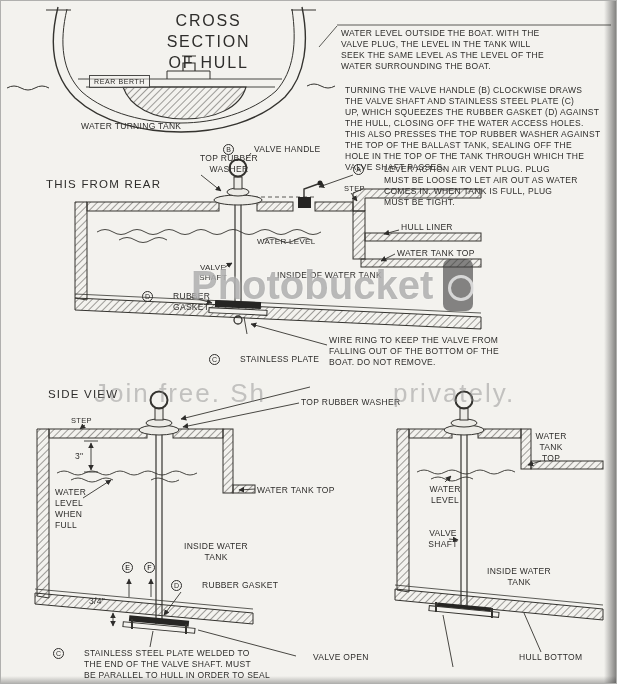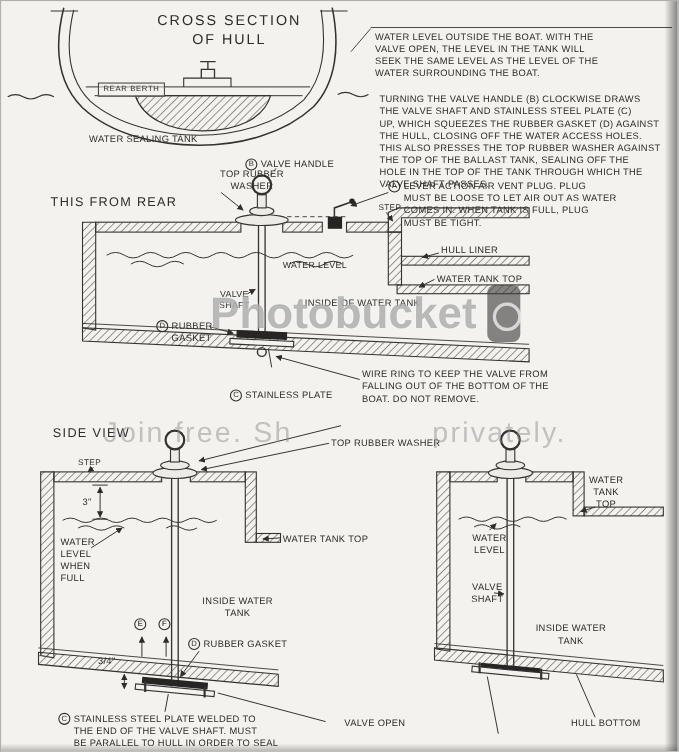--- a/index.html
+++ b/index.html
@@ -10,25 +10,25 @@
     font-family:"Liberation Sans", sans-serif;
     border:1px solid #b0b0ae;
   }
   svg.art { position:absolute; left:0; top:0; z-index:1; }
   .lbl {
     position:absolute; z-index:3; color:#2e2d2b;
     font-size:8.5px; letter-spacing:.3px; line-height:1.3;
     white-space:pre-line;
   }
   .ctr { text-align:center; }
-  .title-main { font-size:13px; letter-spacing:1.8px; }
+  .title-main { font-size:16px; letter-spacing:1.8px; }
   .title-sec  { font-size:11.5px; letter-spacing:1.2px; }
   .small { font-size:7.5px; }
   .boxed { border:1px solid #4a4a48; padding:1px 4px; font-size:7px; letter-spacing:.6px; background:rgba(243,242,238,.5); }
-  .withcirc { display:flex; gap:3px; align-items:flex-start; }
+  .withcirc { display:flex; gap:20px; align-items:flex-start; }
   .circ {
     display:inline-flex; align-items:center; justify-content:center;
     width:11px; height:11px; border:1px solid #2e2d2b; border-radius:50%;
     font-size:7px; letter-spacing:0; flex:0 0 auto; line-height:1;
   }
   .circ.abs { position:absolute; z-index:3; }
   
   .wm-brand {
     position:absolute; left:190px; top:258px; z-index:4;
     display:flex; align-items:center; gap:10px; pointer-events:none;
@@ -209,23 +209,23 @@
         <path d="M448,538 L457,539" marker-end="url(#arr)"></path>
         <path d="M452,666 L442,614"></path>
         <path d="M540,651 L523,612"></path>
       </g>
     </g>
   </svg>
 
   <div class="lbl ctr title-main" style="left:130px; top:10px; width:155px;">CROSS SECTION
 OF HULL</div>
   <div class="lbl boxed" style="left:88px; top:74px;">REAR BERTH</div>
-  <div class="lbl" style="left:80px; top:120px;">WATER SEALING TANK</div>
+  <div class="lbl" style="left:80px; top:120px;">WATER TURNING TANK</div>
   <div class="lbl" style="left:340px; top:27px;">WATER LEVEL OUTSIDE THE BOAT.  WITH THE
-VALVE OPEN, THE LEVEL IN THE TANK WILL
+VALVE PLUG, THE LEVEL IN THE TANK WILL
 SEEK THE SAME LEVEL AS THE LEVEL OF THE
 WATER SURROUNDING THE BOAT.</div>
   <div class="lbl" style="left:344px; top:84px;">TURNING THE VALVE HANDLE (B) CLOCKWISE DRAWS
 THE VALVE SHAFT AND STAINLESS STEEL PLATE (C)
 UP, WHICH SQUEEZES THE RUBBER GASKET (D) AGAINST
 THE HULL, CLOSING OFF THE WATER ACCESS HOLES.
 THIS ALSO PRESSES THE TOP RUBBER WASHER AGAINST
 THE TOP OF THE BALLAST TANK, SEALING OFF THE
 HOLE IN THE TOP OF THE TANK THROUGH WHICH THE
 VALVE SHAFT PASSES.</div>

